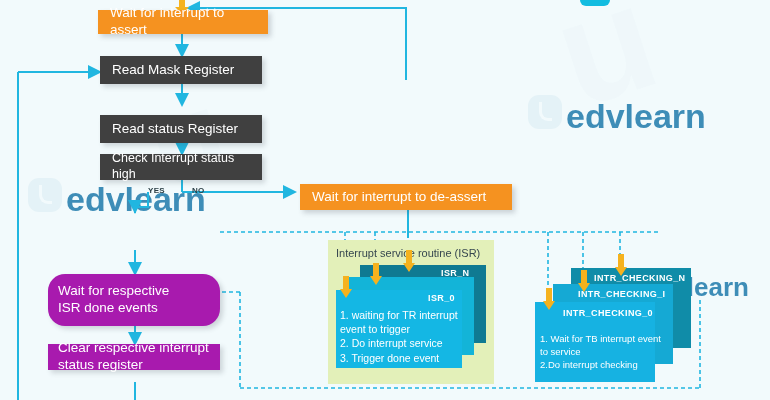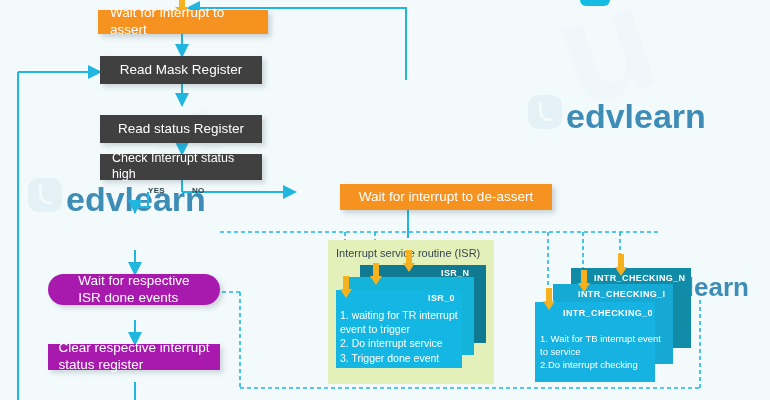--- a/index.html
+++ b/index.html
@@ -19,21 +19,21 @@
   .wm-brand{font-size:34px;color:#0369a1;}
   .wm-logo{width:34px;height:34px;border-radius:11px;background:#e4f2f7;position:absolute;}
   .wm-logo:after{content:"";position:absolute;left:11px;top:7px;width:10px;height:16px;
       border:3px solid #f2fafc;border-top:none;border-right:none;border-radius:0 0 0 9px;}
 
   
   #wires{position:absolute;left:0;top:0;width:770px;height:400px;}
 
   
   .node{position:absolute;box-sizing:border-box;color:#fff;display:flex;
-        align-items:center;line-height:1.25;justify-content:center;}
+        align-items:center;line-height:1.25;}
   .node span{display:block;}
 
   .orange{background:#f59220;box-shadow:3px 3px 5px rgba(60,70,80,.22);
           font-size:13.5px;padding:0 12px;}
   .teal{background:#404040;box-shadow:3px 3px 5px rgba(60,70,80,.2);
         font-size:13.5px;padding:0 12px;}
   .purple{background:#a81aae;box-shadow:3px 3px 5px rgba(60,70,80,.2);
           font-size:13.5px;padding:6px 10px;align-items:center;}
 
   .branch-label{position:absolute;font-size:8px;color:#2b3f46;font-weight:600;letter-spacing:.3px;}
@@ -160,26 +160,26 @@
     <span>Read status Register</span>
   </div>
 
   <div class="node teal" style="left:100px;top:154px;width:162px;height:26px;">
     <span style="font-size:12.5px;">Check Interrupt status high</span>
   </div>
 
   <div class="branch-label" style="left:148px;top:186px;">YES</div>
   <div class="branch-label" style="left:192px;top:186px;">NO</div>
 
-  <div class="node orange" style="left:300px;top:184px;width:212px;height:26px;margin-left:40px;">
+  <div class="node orange" style="left:300px;top:184px;width:212px;height:26px;">
     <span>Wait for interrupt to de-assert</span>
   </div>
 
 
-  <div class="node purple" style="left:48px;top:274px;width:172px;height:31px;border-radius:17px;">
+  <div class="node purple" style="left:48px;top:274px;width:172px;height:52px;border-radius:17px;">
     <div>
       <span>Wait for respective</span>
       <span>ISR done events</span>
     </div>
   </div>
 
   <div class="node purple" style="left:48px;top:344px;width:172px;height:26px;">
     <div>
       <span>Clear respective interrupt</span>
       <span>status register</span>

